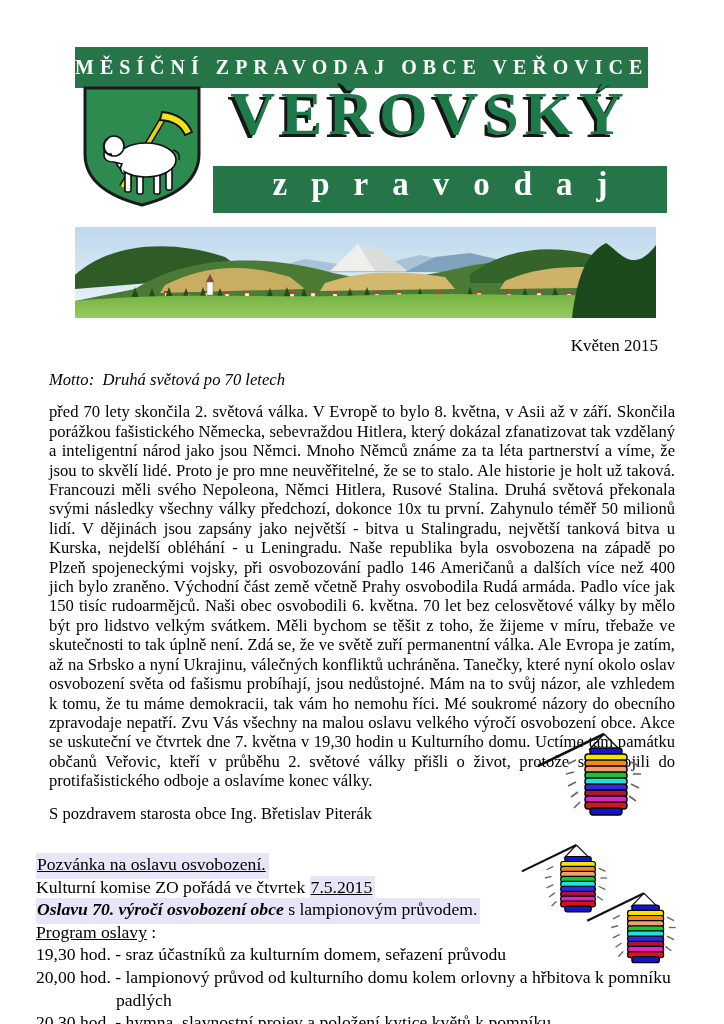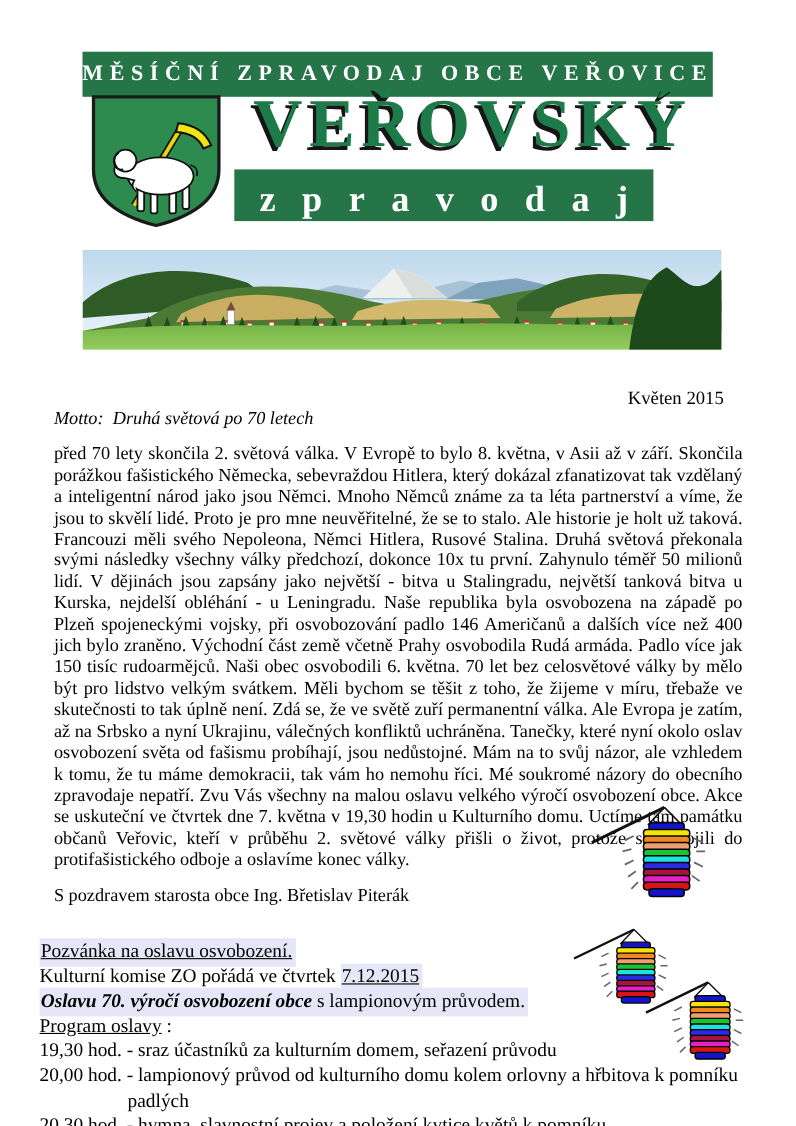--- a/index.html
+++ b/index.html
@@ -9,44 +9,44 @@
     --highlight:#e6e6f8;
   }
   html,body{margin:0;padding:0;background:#ffffff;}
   .page{
     position:relative;width:724px;height:1024px;background:#ffffff;
     font-family:"Liberation Serif", serif;color:#000;overflow:hidden;
   }
   
   .tagline-bar{
     position:absolute;left:75px;top:47px;width:573px;height:41px;
-    background:var(--green);display:flex;align-items:center;justify-content:center;
+    background:var(--green);display:flex;align-items:center;
   }
   .tagline-bar span{
     color:#fff;font-size:20px;font-weight:600;letter-spacing:6px;white-space:nowrap;
   }
   .shield{position:absolute;left:78px;top:84px;}
   .main-title{
     position:absolute;left:210px;top:80px;width:440px;text-align:center;
     font-size:62px;font-weight:bold;color:var(--green-title);
     letter-spacing:6px;line-height:66px;
     text-shadow:-3px 3px 0 #161616;
     white-space:nowrap;
   }
   .subtitle-bar{
-    position:absolute;left:213px;top:154px;width:381px;height:47px;
-    background:var(--green);display:flex;align-items:flex-end;justify-content:center;
+    position:absolute;left:213px;top:166px;width:454px;height:47px;
+    background:var(--green);display:flex;align-items:flex-start;justify-content:center;
   }
   .subtitle-bar span{
     color:#fff;font-weight:bold;font-size:33px;letter-spacing:24px;margin-right:-24px;white-space:nowrap;
   }
   
   .photo{position:absolute;left:75px;top:227px;}
   
-  .date-line{position:absolute;top:352px;right:66px;font-size:17px;}
+  .date-line{position:absolute;top:336px;right:66px;font-size:17px;}
   .content{
     position:absolute;left:36px;top:357px;width:652px;
     font-size:16.6px;line-height:19.4px;
   }
   .content p{margin:13px;}
   .motto{font-style:italic;}
   .body-par{text-align:justify;}
   .invitation{margin-top:30px;font-size:17.6px;line-height:22.6px;}
   .inv-line{white-space:nowrap;}
   .inv-line.indent{padding-left:80px;}
@@ -182,21 +182,21 @@
   <div class="content">
     <p class="motto"><span>Motto:</span>&nbsp;&nbsp;<span>Druhá světová po 70 letech</span></p>
     <p class="body-par">před 70 lety skončila 2. světová válka. V Evropě to bylo 8. května, v Asii až v září. Skončila porážkou fašistického Německa, sebevraždou Hitlera, který dokázal zfanatizovat tak vzdělaný a inteligentní národ jako jsou Němci. Mnoho Němců známe za ta léta partnerství a víme, že jsou to skvělí lidé. Proto je pro mne neuvěřitelné, že se to stalo. Ale historie je holt už taková. Francouzi měli svého Nepoleona, Němci Hitlera, Rusové Stalina. Druhá světová překonala svými následky všechny války předchozí, dokonce 10x tu první. Zahynulo téměř 50 milionů lidí. V dějinách jsou zapsány jako největší - bitva u Stalingradu, největší tanková bitva u Kurska, nejdelší obléhání - u Leningradu. Naše republika byla osvobozena na západě po Plzeň spojeneckými vojsky, při osvobozování padlo 146 Američanů a dalších více než 400 jich bylo zraněno. Východní část země včetně Prahy osvobodila Rudá armáda. Padlo více jak 150 tisíc rudoarmějců. Naši obec osvobodili 6. května. 70 let bez celosvětové války by mělo být pro lidstvo velkým svátkem. Měli bychom se těšit z toho, že žijeme v míru, třebaže ve skutečnosti to tak úplně není. Zdá se, že ve světě zuří permanentní válka. Ale Evropa je zatím, až na Srbsko a nyní Ukrajinu, válečných konfliktů uchráněna. Tanečky, které nyní okolo oslav osvobození světa od fašismu probíhají, jsou nedůstojné. Mám na to svůj názor, ale vzhledem k tomu, že tu máme demokracii, tak vám ho nemohu říci. Mé soukromé názory do obecního zpravodaje nepatří. Zvu Vás všechny na malou oslavu velkého výročí osvobození obce. Akce se uskuteční ve čtvrtek dne 7. května v 19,30 hodin u Kulturního domu. Uctíme tam památku občanů Veřovic, kteří v průběhu 2. světové války přišli o život, protože se zapojili do protifašistického odboje a oslavíme konec války.</p>
     <p>S pozdravem starosta obce  Ing. Břetislav Piterák</p>
 
     <div class="invitation">
       <div class="inv-line">
         <span class="u hl">Pozvánka na oslavu osvobození.</span>
       </div>
       <div class="inv-line">
-        <span>Kulturní komise ZO pořádá ve čtvrtek </span><span class="u hl">7.12.2015</span>
+        <span>Kulturní komise ZO pořádá ve čtvrtek </span><span class="u hl">7.5.2015</span>
       </div>
       <div class="inv-line">
         <span class="hl"><span class="bi">Oslavu 70. výročí osvobození obce</span><span> s lampionovým průvodem.</span></span>
       </div>
       <div class="inv-line">
         <span class="u">Program oslavy</span><span> :</span>
       </div>
       <div id="program-lines">
           <div class="inv-line">19,30 hod. - sraz účastníků za kulturním domem, seřazení průvodu</div>
           <div class="inv-line">20,00 hod. - lampionový průvod od kulturního domu kolem orlovny a hřbitova k pomníku</div>

